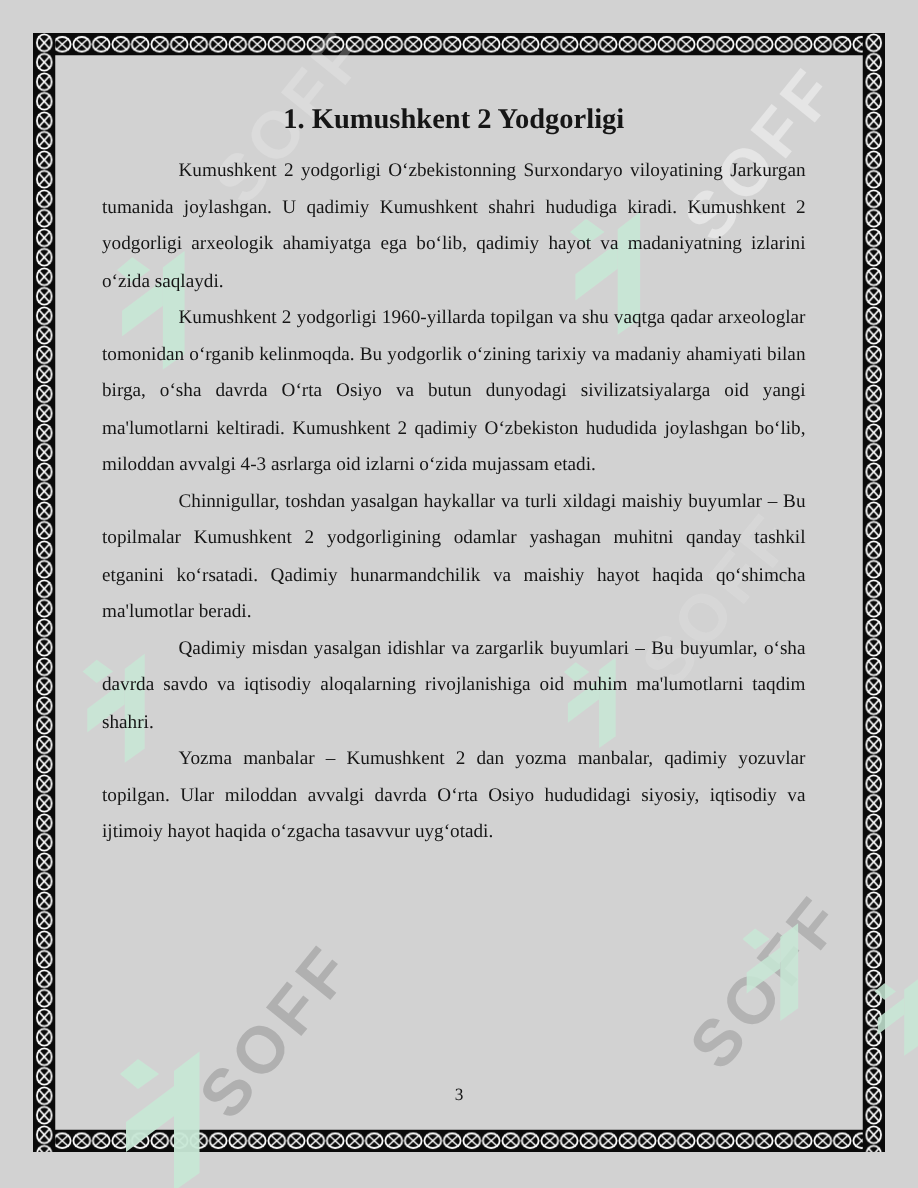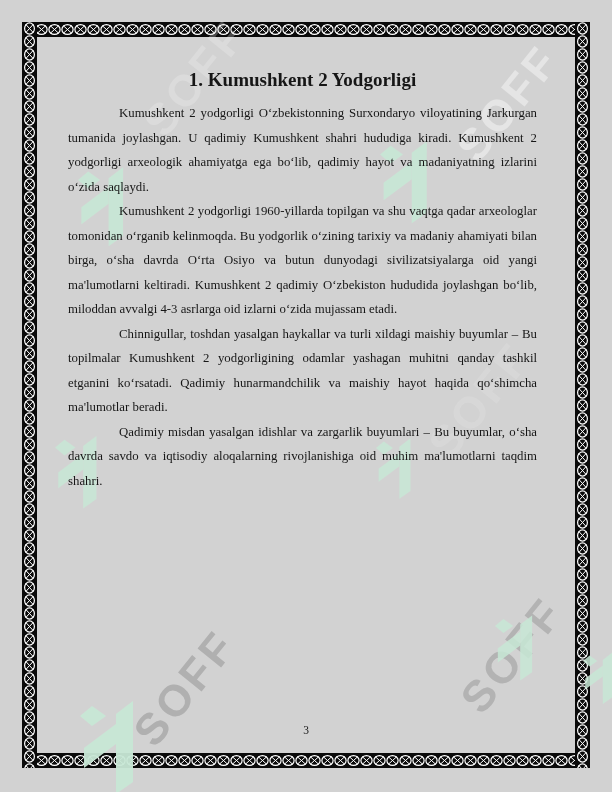--- a/index.html
+++ b/index.html
@@ -114,16 +114,17 @@
       </defs>
     <rect width="15" height="746" fill="url(#chR)"></rect>
   </svg>
 
   <div class="content" style="color: rgb(22, 22, 22);">
     <h1 class="doc-title">1. Kumushkent 2 Yodgorligi</h1>
     <p>Kumushkent 2 yodgorligi O‘zbekistonning Surxondaryo viloyatining Jarkurgan tumanida joylashgan. U qadimiy Kumushkent shahri hududiga kiradi. Kumushkent 2 yodgorligi arxeologik ahamiyatga ega bo‘lib, qadimiy hayot va madaniyatning izlarini o‘zida saqlaydi.</p>
     <p>Kumushkent 2 yodgorligi 1960-yillarda topilgan va shu vaqtga qadar arxeologlar tomonidan o‘rganib kelinmoqda. Bu yodgorlik o‘zining tarixiy va madaniy ahamiyati bilan birga, o‘sha davrda O‘rta Osiyo va butun dunyodagi sivilizatsiyalarga oid yangi ma'lumotlarni keltiradi. Kumushkent 2 qadimiy O‘zbekiston hududida joylashgan bo‘lib, miloddan avvalgi 4-3 asrlarga oid izlarni o‘zida mujassam etadi.</p>
     <p>Chinnigullar, toshdan yasalgan haykallar va turli xildagi maishiy buyumlar – Bu topilmalar Kumushkent 2 yodgorligining odamlar yashagan muhitni qanday tashkil etganini ko‘rsatadi. Qadimiy hunarmandchilik va maishiy hayot haqida qo‘shimcha ma'lumotlar beradi.</p>
     <p>Qadimiy misdan yasalgan idishlar va zargarlik buyumlari – Bu buyumlar, o‘sha davrda savdo va iqtisodiy aloqalarning rivojlanishiga oid muhim ma'lumotlarni taqdim shahri.</p>
+    <p>Yozma manbalar – Kumushkent 2 dan yozma manbalar, qadimiy yozuvlar topilgan. Ular miloddan avvalgi davrda O‘rta Osiyo hududidagi siyosiy, iqtisodiy va ijtimoiy hayot haqida o‘zgacha tasavvur uyg‘otadi.</p>
   </div>
 
   <div class="page-number" style="color: rgb(22, 22, 22);">3</div>
 </div>
 
 </body></html>

